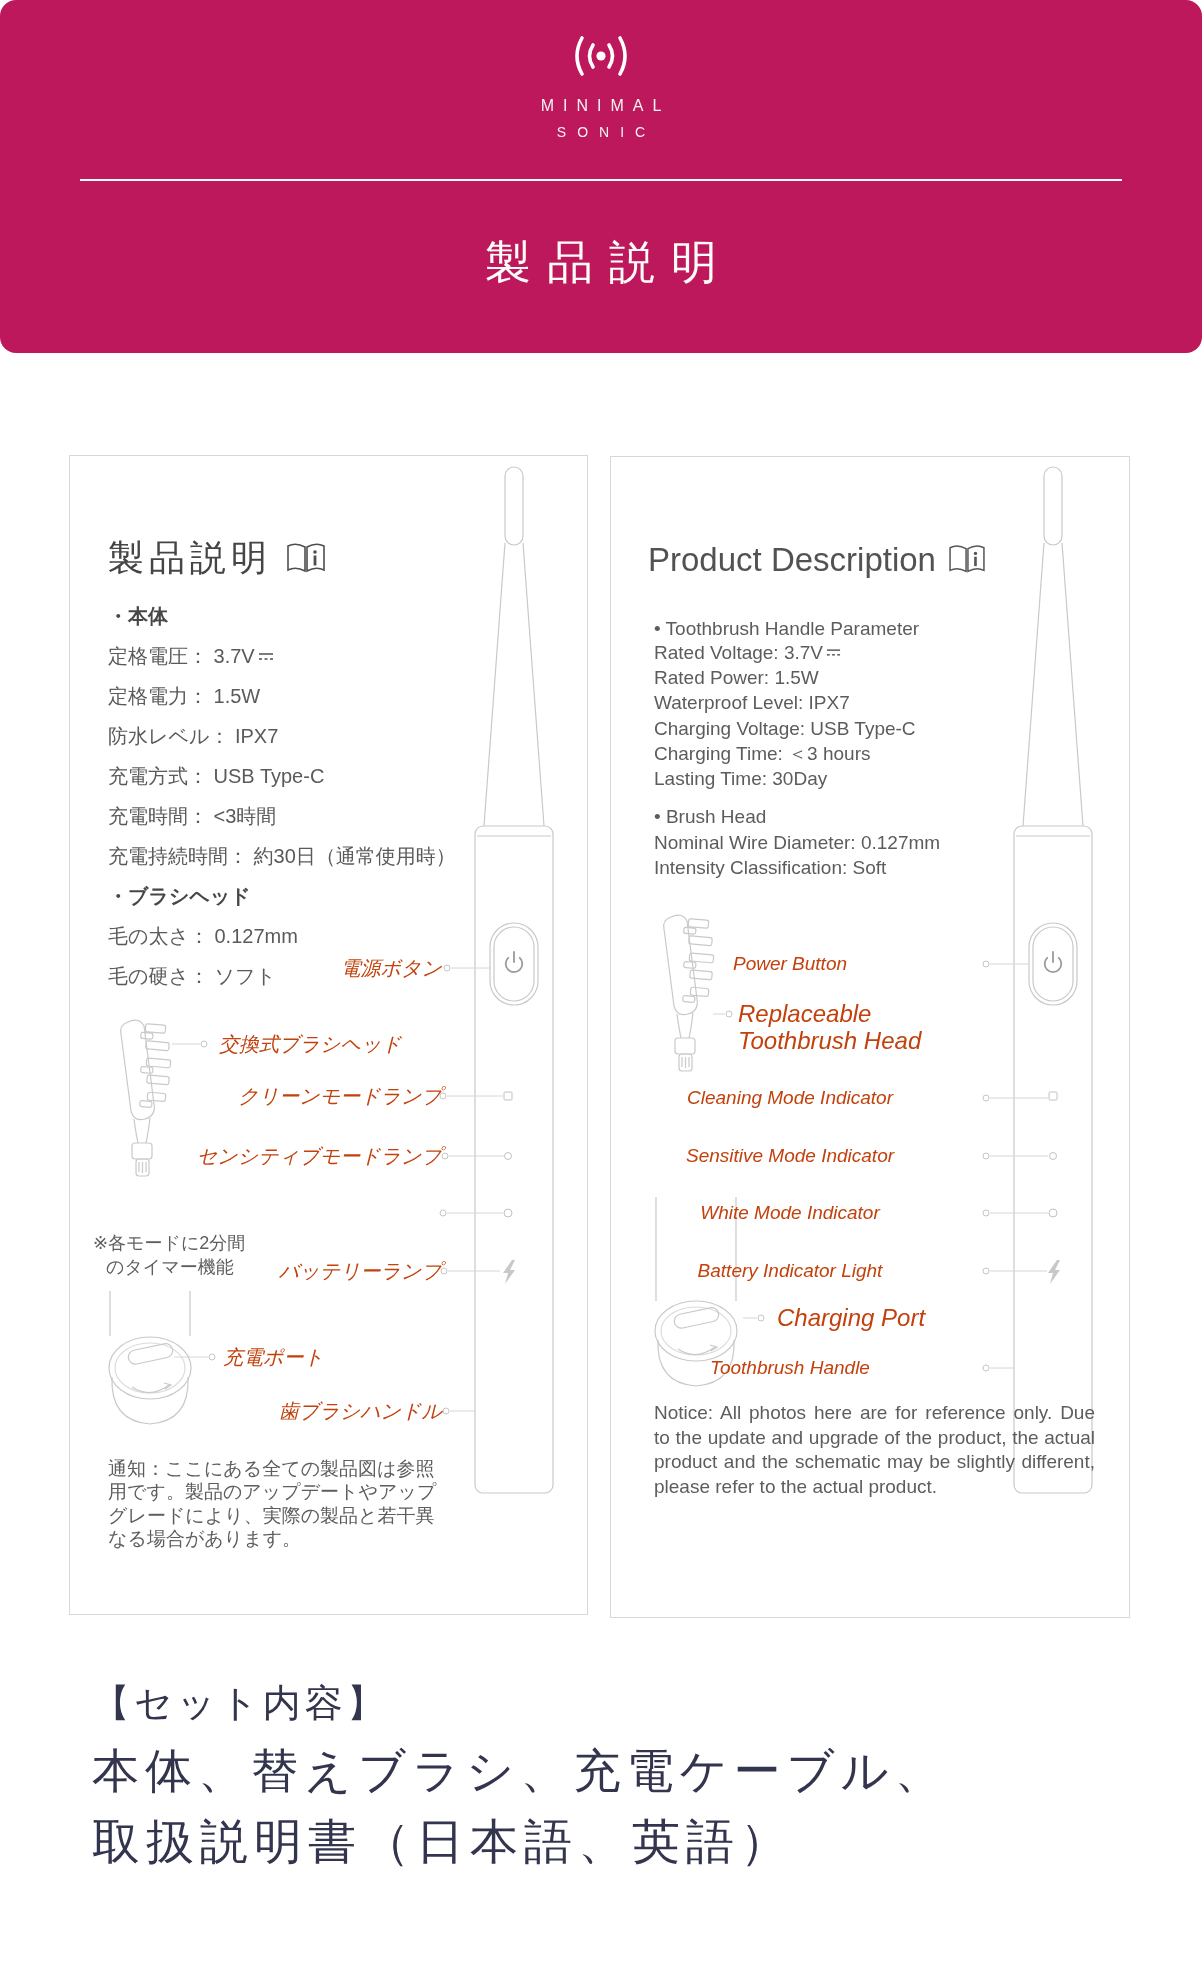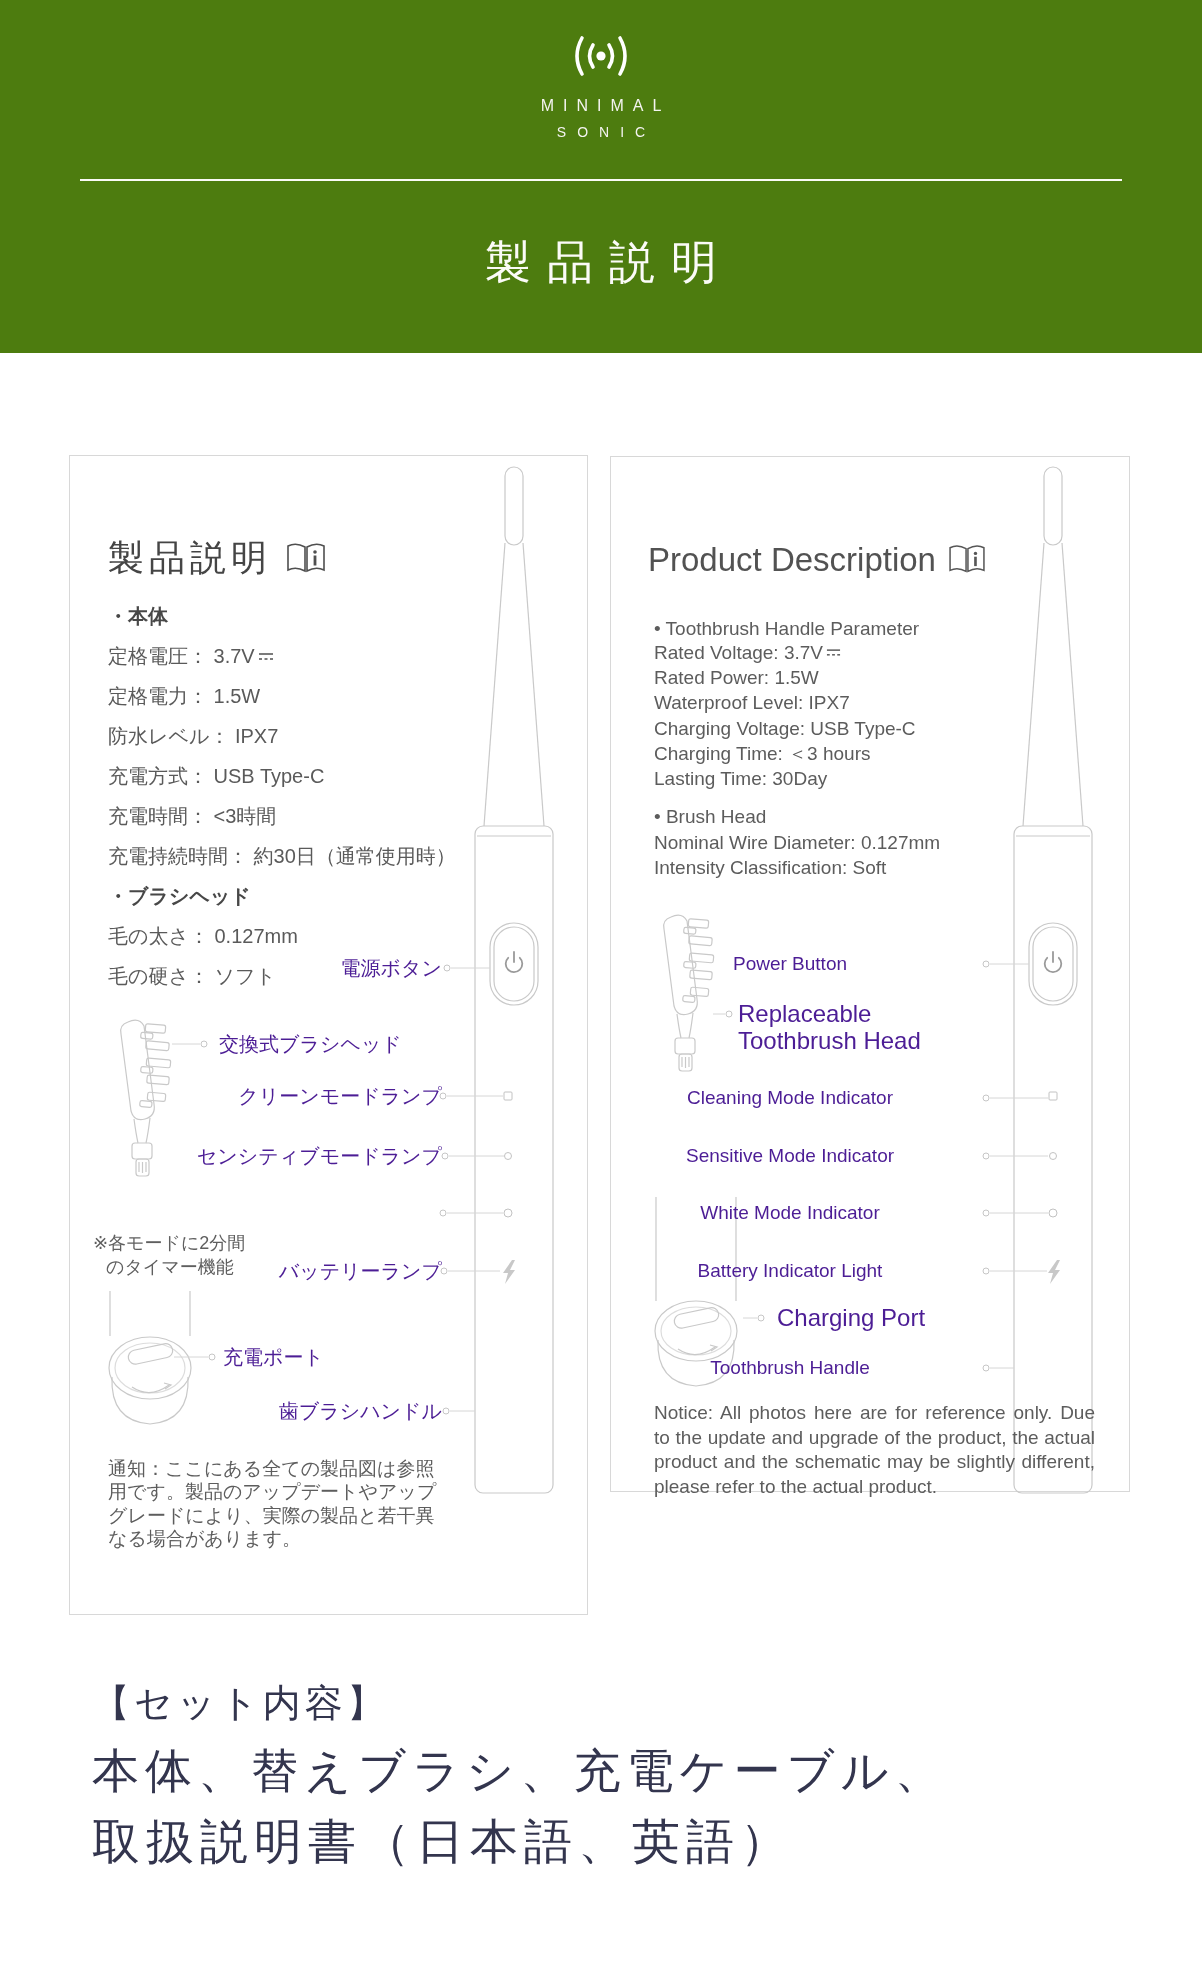--- a/index.html
+++ b/index.html
@@ -5,44 +5,44 @@
   * { margin:0; padding:0; box-sizing:border-box; }
   html,body { background:#ffffff; }
   body { font-family:"Liberation Sans","DejaVu Sans",sans-serif; }
   #page {
     position:relative; width:1202px; height:1971px; background:#ffffff;
     overflow:hidden; margin:0 auto;
   }
   .abs { position:absolute; }
 
   
-  #header { left:0; top:0; width:1202px; height:353px; background:#4d7c0f; }
+  #header { left:0; top:0; width:1202px; height:353px; background:#be185d;border-radius:16px; }
   .brand-line { left:0; width:1202px; text-align:center; color:#f4f4f1; white-space:nowrap; }
   #brand-top  { top:97px;  font-size:16px; letter-spacing:9px;  text-indent:9px; }
   #brand-bottom { top:124px; font-size:14px; letter-spacing:11px; text-indent:11px; }
   #header-divider { left:80px; top:179px; width:1042px; height:2px; background:#fafaf6; }
   #page-title { left:0; top:232px; width:1202px; text-align:center; color:#fbfbf7;
     font-size:46px; letter-spacing:16px; text-indent:16px; font-weight:400; }
 
   
   .panel { background:#fff; border:1px solid #d8d8d8; }
   #jp-panel { left:69px;  top:455px; width:519px; height:1160px; }
-  #en-panel { left:610px; top:456px; width:520px; height:1036px; }
+  #en-panel { left:610px; top:456px; width:520px; height:1162px; }
   .panel-art { left:0; top:0; pointer-events:none; }
 
   .jp-heading { left:38px; top:78px; display:flex; align-items:center; gap:14px; }
   .jp-heading .ht { font-size:36px; color:#454545; letter-spacing:5px; white-space:nowrap; }
   .en-heading { left:37px; top:84px; display:flex; align-items:center; gap:12px; }
   .en-heading .ht { font-size:33px; color:#525252; white-space:nowrap; }
 
   .jp-spec { left:38px; font-size:20px; line-height:28px; color:#5a5a5a; white-space:nowrap; }
   .jp-bullet { font-weight:700; color:#474747; }
   .en-spec { left:43px; font-size:19px; line-height:24px; color:#5c5c5c; white-space:nowrap; }
 
-  .callout { font-size:20px; line-height:28px; color:#4c1d95; white-space:nowrap; }
+  .callout { font-size:20px; line-height:28px; color:#c2410c; white-space:nowrap;font-style:italic; }
   .callout-r-jp { left:0; width:372px; text-align:right; }
   .callout-r-en { left:0; width:358px; text-align:center; font-size:19px; }
   .callout-l-en { font-size:24px; }
   .timer-note { font-size:18px; line-height:24px; color:#5f5f5f; white-space:nowrap; }
 
   .notice-jp { left:38px; top:1001px; width:340px; font-size:19px; line-height:23.4px; color:#5d5d5d; }
   .notice-en { left:43px; top:944px; width:441px; font-size:19px; line-height:24.7px;
     color:#5d5d5d; text-align:justify; }
 
   

